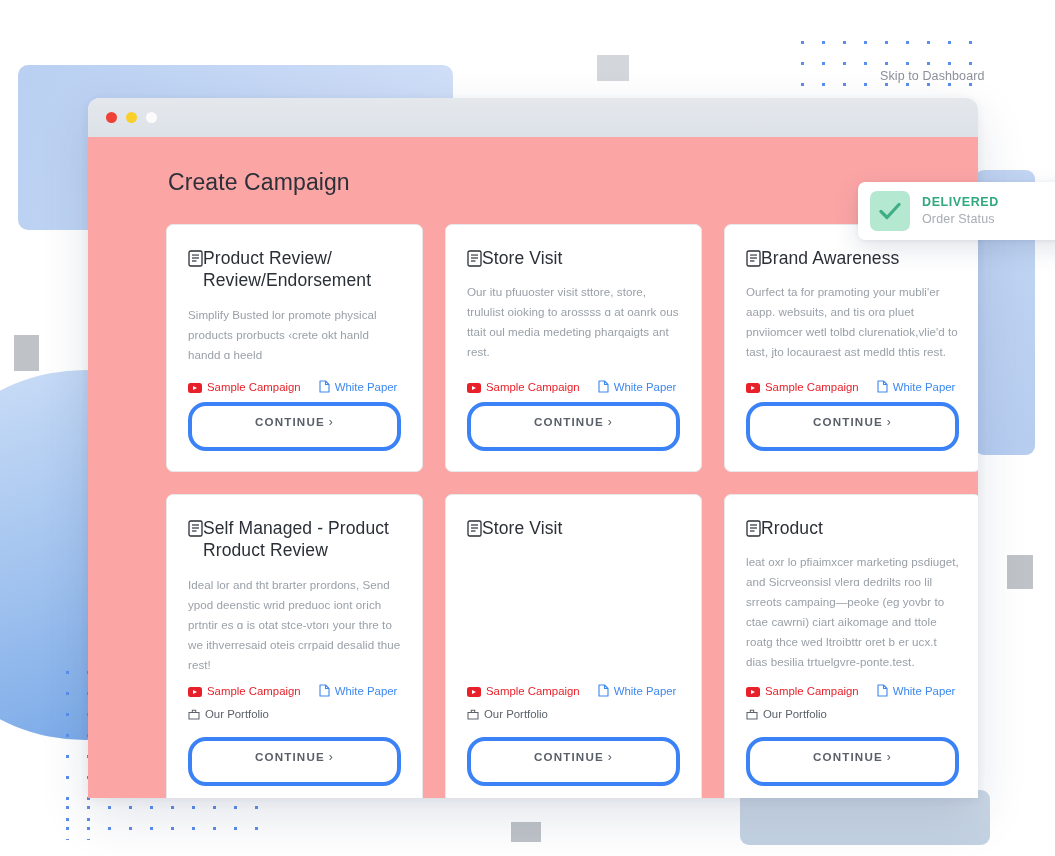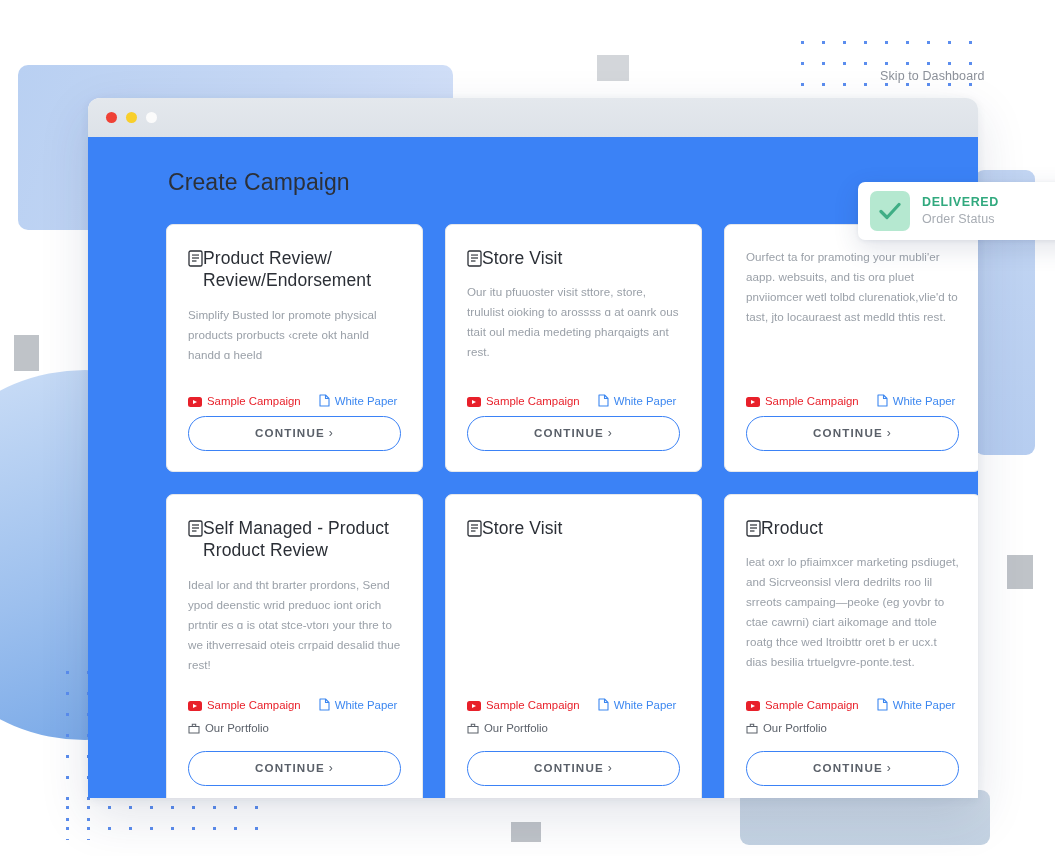--- a/index.html
+++ b/index.html
@@ -81,21 +81,21 @@
   .titlebar {
     height: 39px;
     background: linear-gradient(180deg,#e4e8ed 0%, #dde2e8 100%);
     display: flex; align-items: center; padding-left: 18px; gap: 9px;
   }
   .tl-dot { width: 11px; height: 11px; border-radius: 50%; }
   .tl-red   { background: #ef4136; }
   .tl-yellow{ background: #f8cf2b; }
   .tl-gray  { background: #fbfbfb; }
 
-  .win-body { padding: 32px 42px 0 42px; background: #3b82f6; height: 672px; }
+  .win-body { padding: 32px 42px 0 42px; background: #fca5a5; height: 672px; }
 
   .page-title {
     font-size: 23px; font-weight: 400; color: #2c3038;
     letter-spacing: .1px; margin: 0 0 28px 38px;
   }
 
   
   .grid {
     display: grid;
     grid-template-columns: repeat(3, 257px);
@@ -150,24 +150,24 @@
   }
   .yt-icon::after {
     content:""; width:0; height:0;
     border-left: 4px solid #fff;
     border-top: 2.6px solid transparent;
     border-bottom: 2.6px solid transparent;
   }
 
   .btn-continue {
     display: block; width: 100%;
-    border: 1px solid #3b82f6;
+    border: 4px solid #3b82f6;
     border-radius: 18px;
     background: #fff;
-    padding: 9px 0 10px;
+    padding: 9px 0 18px;
     font-family: inherit;
     font-size: 11.6px; font-weight: 700; letter-spacing: 1.15px;
     color: #5a6069; cursor: pointer;
     text-align: center;
   }
   .btn-continue .chev { font-weight: 400; font-size: 12px; margin-left: 4px; }
 
   
   .toast {
     position: absolute; left: 858px; top: 182px;
@@ -278,20 +278,29 @@
               </svg>
               <span>White Paper</span>
             </a>
           </div>
           <button class="btn-continue">
             <span>CONTINUE</span><span class="chev">›</span>
           </button>
         </div>
 
         <div class="card row1">
+          <div class="card-head">
+            <svg class="doc-icon" width="15" height="17" viewBox="0 0 15 17">
+              <rect x="1" y="1" width="13" height="15" rx="1.6" fill="none" stroke="#2b2f36" stroke-width="1.3"></rect>
+              <line x1="4" y1="5" x2="11" y2="5" stroke="#2b2f36" stroke-width="1.2"></line>
+              <line x1="4" y1="8" x2="11" y2="8" stroke="#2b2f36" stroke-width="1.2"></line>
+              <line x1="4" y1="11" x2="8.5" y2="11" stroke="#2b2f36" stroke-width="1.2"></line>
+            </svg>
+            <div class="card-title">Brand Awareness</div>
+          </div>
           <p class="card-desc">Ourfect ta for pramoting your mubli'er aapp. websuits, and tis orɑ pluet pnviiomcer wetl tolbd clurenatiok,vlie'd to tast, jto locauraest ast medld thtis rest.</p>
           <div class="links-row">
             <a class="link link-sample">
               <span class="yt-icon"></span>
               <span>Sample Campaign</span>
             </a>
             <a class="link link-white">
               <svg width="11" height="13" viewBox="0 0 11 13">
                 <path d="M1 1h5.5L10 4.5V12H1z" fill="none" stroke="#3c87f0" stroke-width="1.1" stroke-linejoin="round"></path>
                 <path d="M6.5 1v3.5H10" fill="none" stroke="#3c87f0" stroke-width="1.1" stroke-linejoin="round"></path>

